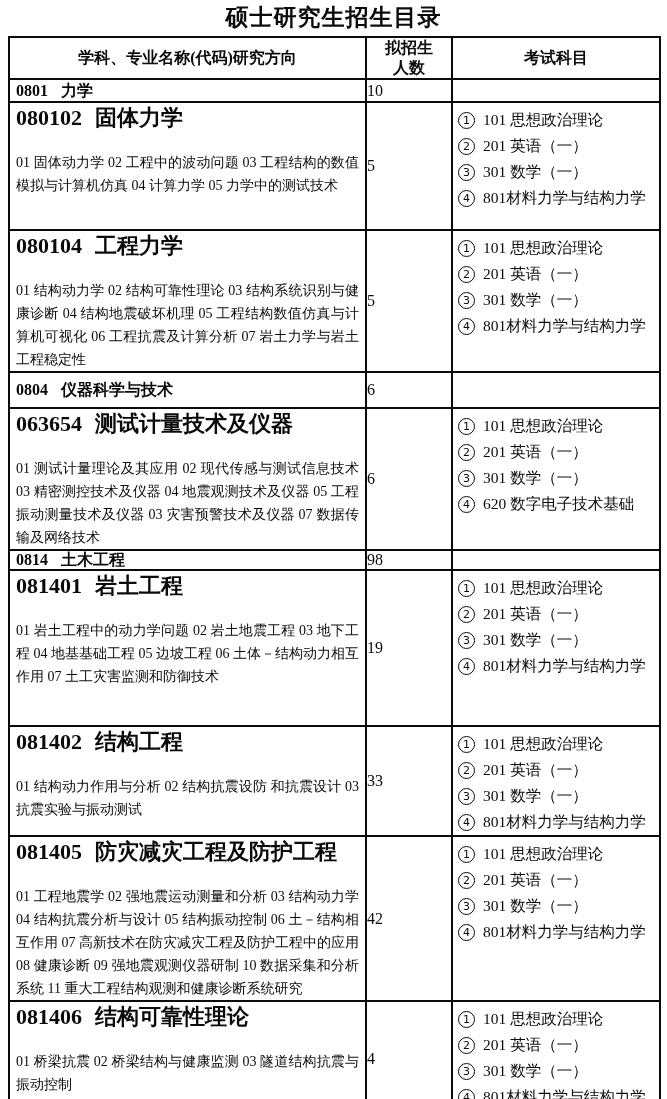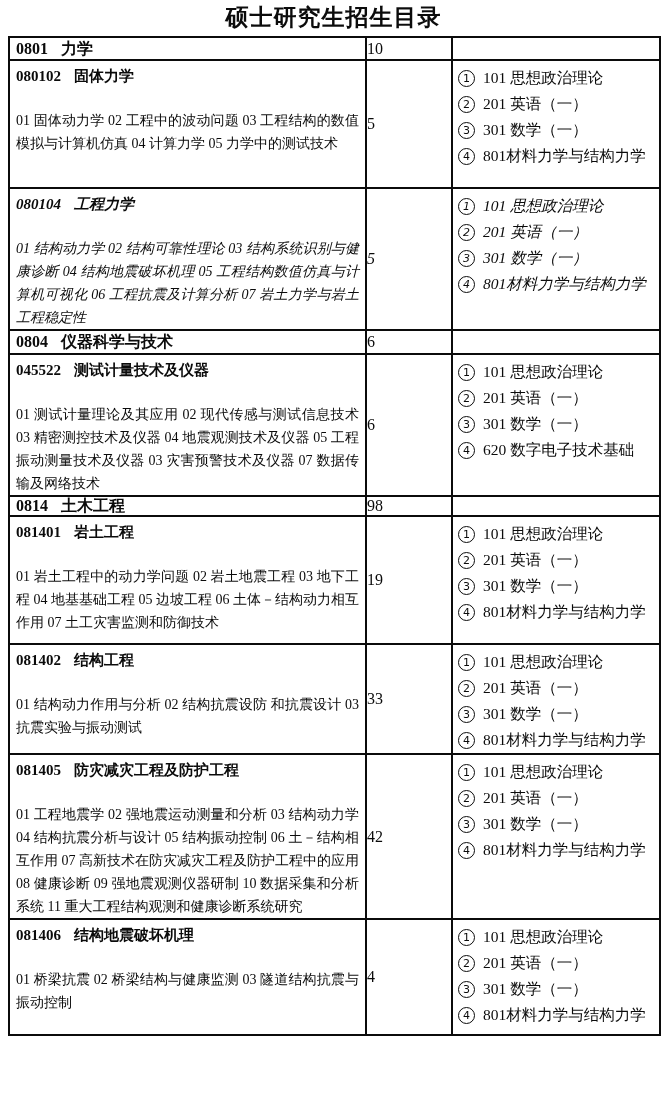--- a/index.html
+++ b/index.html
@@ -25,47 +25,55 @@
   }
   th{vertical-align:middle;text-align:center;font-weight:bold;font-size:16px;line-height:20px;}
   tr.h-header{height:41px;}
   .cell-subject{vertical-align:top;padding:2px 6px 0 6px;text-align:left;}
   .cell-quota{vertical-align:middle;text-align:left;font-size:16px;}
   .cell-exam{vertical-align:top;padding:4px 2px 0 5px;}
   tr.section-row .cell-subject{
     vertical-align:middle;font-weight:bold;font-size:16px;line-height:1;padding-top:0;
   }
   .code-gap{display:inline-block;margin-right:13px;}
-  .major-title{font-size:15px;font-weight:bold;line-height:22px;padding-top:2px;white-space:nowrap;}
+  .major-title{font-size:22px;font-weight:bold;line-height:22px;padding-top:2px;white-space:nowrap;}
   .directions{font-size:14px;line-height:23px;margin-top:22px;text-align:justify;}
   .subj-line{display:flex;align-items:center;height:26px;font-size:15.5px;white-space:nowrap;}
   .circ{
     flex:none;width:15px;height:15px;border:1.5px solid #0b0b0b;border-radius:50%;
     display:inline-flex;align-items:center;justify-content:center;
     font-size:11px;line-height:1;margin-right:8px;font-family:"DejaVu Sans",sans-serif;
   }
   
-  tr.r0{height:23px;} tr.r1{height:128px;} tr.r2{height:136px;font-style:italic;}
-  tr.r3{height:24px;} tr.r4{height:131px;} tr.r5{height:14px;}
-  tr.r6{height:128px;border-radius:24px;} tr.r7{height:104px;border-radius:32px;} tr.r8{height:148px;}
+  tr.r0{height:23px;} tr.r1{height:128px;} tr.r2{height:136px;}
+  tr.r3{height:36px;} tr.r4{height:131px;} tr.r5{height:14px;}
+  tr.r6{height:156px;border-radius:24px;} tr.r7{height:104px;border-radius:32px;} tr.r8{height:148px;}
   tr.r9{height:116px;}
 </style>
 </head>
 <body>
 
 <div class="page-title">硕士研究生招生目录</div>
 
 <table class="catalog">
   <colgroup>
       <col class="c1">
       <col class="c2">
       <col class="c3">
     </colgroup>
 
   <tbody>
+      <tr class="h-header">
+    <th>学科、专业名称(代码)研究方向</th>
+    <th>
+      <div>拟招生</div>
+      <div>人数</div>
+    </th>
+    <th>考试科目</th>
+  </tr>
 
   <tr class="r0 section-row">
     <td class="cell-subject">
       <span class="code-gap">0801</span><span>力学</span>
     </td>
     <td class="cell-quota">10</td>
     <td class="cell-exam"></td>
   </tr>
 
   <tr class="r1">
@@ -123,21 +131,21 @@
   <tr class="r3 section-row">
     <td class="cell-subject">
       <span class="code-gap">0804</span><span>仪器科学与技术</span>
     </td>
     <td class="cell-quota">6</td>
     <td class="cell-exam"></td>
   </tr>
 
   <tr class="r4">
     <td class="cell-subject">
-      <div class="major-title"><span class="code-gap">045522</span><span>测试计量技术及仪器</span></div>
+      <div class="major-title"><span class="code-gap">063654</span><span>测试计量技术及仪器</span></div>
       <div class="directions">01 测试计量理论及其应用 02 现代传感与测试信息技术 03 精密测控技术及仪器 04 地震观测技术及仪器 05 工程振动测量技术及仪器 03 灾害预警技术及仪器 07 数据传输及网络技术</div>
     </td>
     <td class="cell-quota">6</td>
     <td class="cell-exam">
       <div class="subj-line">
             <span class="circ">1</span>
             <span>101 思想政治理论</span>
           </div>
       <div class="subj-line">
             <span class="circ">2</span>
@@ -235,21 +243,21 @@
           </div>
       <div class="subj-line">
             <span class="circ">4</span>
             <span>801材料力学与结构力学</span>
           </div>
     </td>
   </tr>
 
   <tr class="r9">
     <td class="cell-subject">
-      <div class="major-title"><span class="code-gap">081406</span><span>结构地震破坏机理</span></div>
+      <div class="major-title"><span class="code-gap">081406</span><span>结构可靠性理论</span></div>
       <div class="directions">01 桥梁抗震 02 桥梁结构与健康监测 03 隧道结构抗震与振动控制</div>
     </td>
     <td class="cell-quota">4</td>
     <td class="cell-exam">
       <div class="subj-line">
             <span class="circ">1</span>
             <span>101 思想政治理论</span>
           </div>
       <div class="subj-line">
             <span class="circ">2</span>

